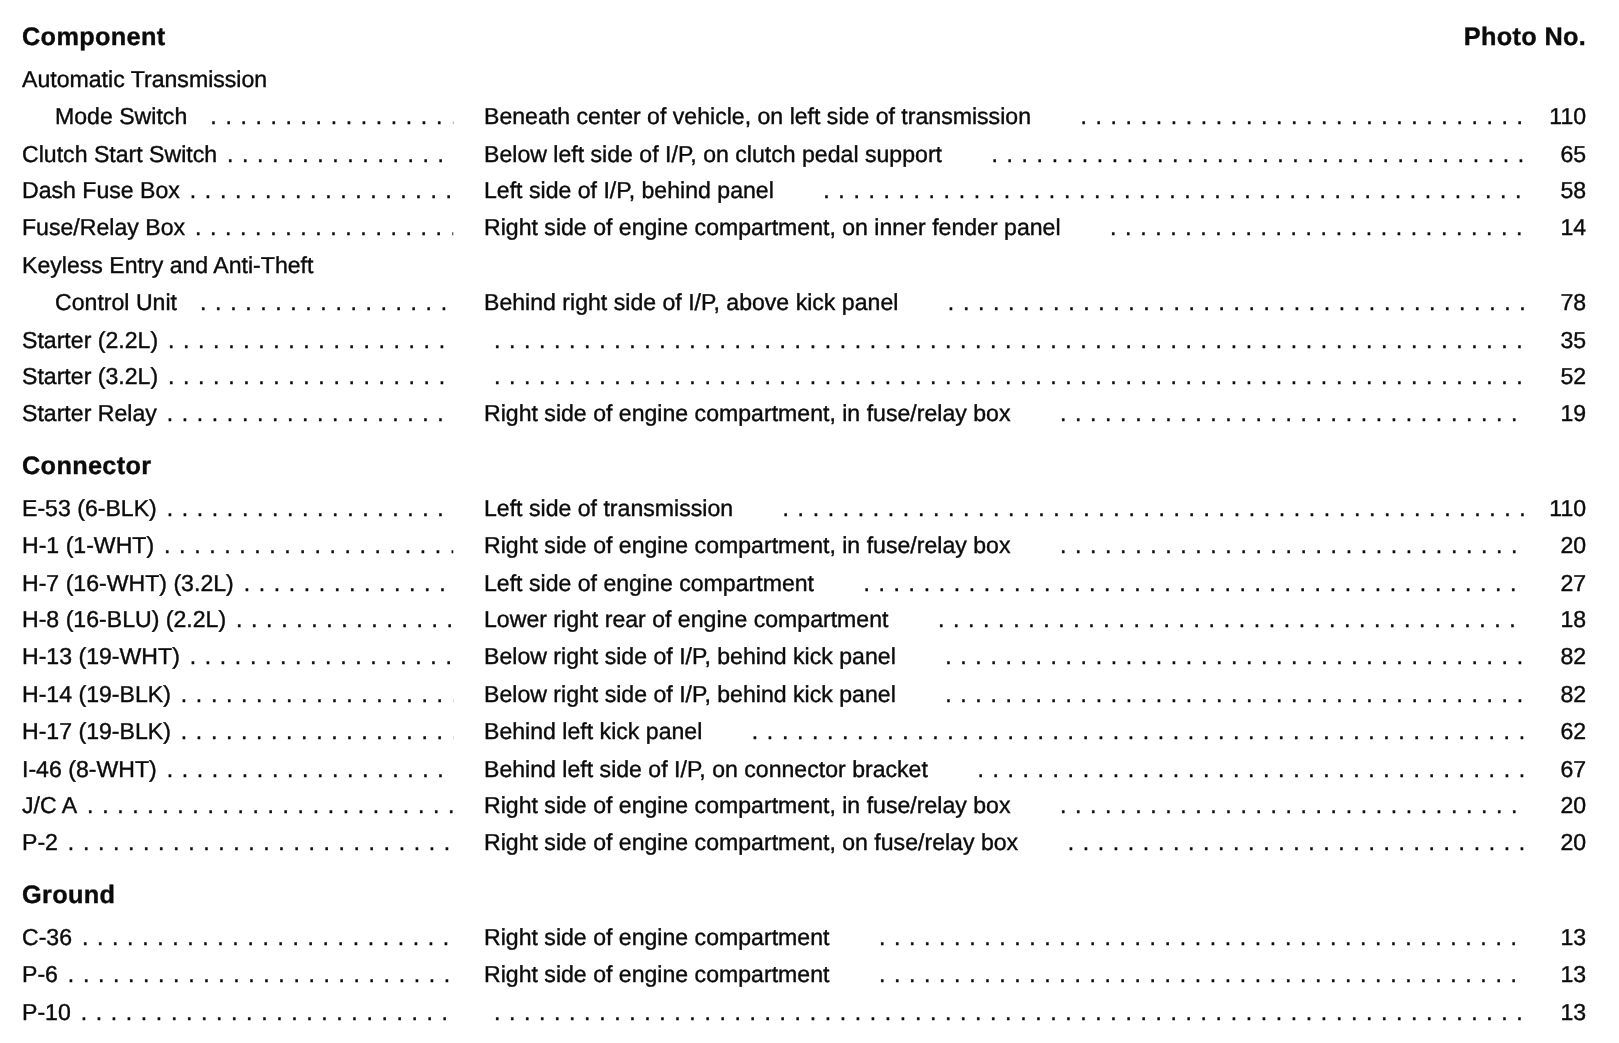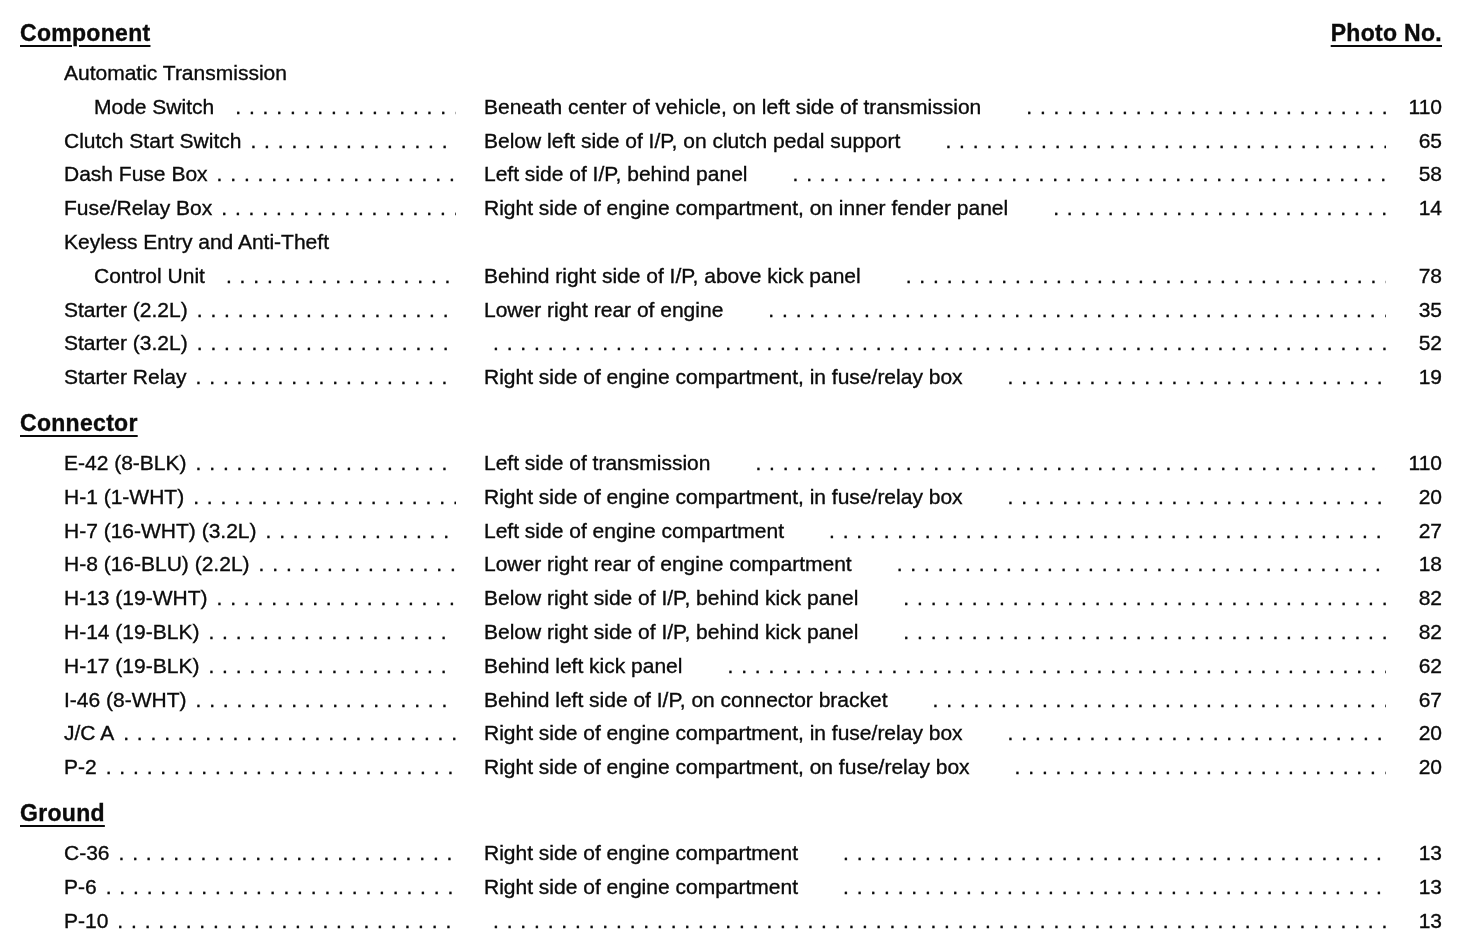--- a/index.html
+++ b/index.html
@@ -26,32 +26,30 @@
     align-items: baseline;
     height: 38px;
     line-height: 38px;
   }
   .section:not(:first-child) .section-heading-row {
     margin-top: 10px;
   }
   .heading-text, .photo-header-text {
     font-weight: bold;
     font-size: 23px;
-    text-decoration: underline;
     text-decoration-thickness: 2px;
     text-underline-offset: 4px;
     letter-spacing: 0.3px;
   }
   .section-rows { margin-top: 4px; }
   .row {
     display: flex;
     height: 33.8px;
     line-height: 33.8px;
     white-space: nowrap;
-    margin-left: 44px;
   }
   .col-name {
     display: flex;
     width: 400px;
     flex: 0 0 400px;
     overflow: hidden;
   }
   .col-name .name { flex: 0 0 auto; }
   .col-name.indent { padding-left: 30px; flex-basis: 370px; width: 370px; gap: 12px; }
   .leader {
@@ -173,21 +171,20 @@
     </div>
     <div class="col-num">78</div>
   </div>
 
   <div class="row">
     <div class="col-name">
       <span class="name">Starter (2.2L)</span>
       <span class="leader">. . . . . . . . . . . . . . . . . . . . . . . . . . . . . . . . . . . . . . . . . . . . . . . . . . . . . . . . . . . . . . . . . . . . . . . . . . . . . . . . . . . . . . . . . . . . . . . . . . . . . . . . . . . . . . . . . . . . . . . .</span>
     </div>
     <div class="col-loc">
-      <span class="loc">Lower right rear of engine</span>
       <span class="leader">. . . . . . . . . . . . . . . . . . . . . . . . . . . . . . . . . . . . . . . . . . . . . . . . . . . . . . . . . . . . . . . . . . . . . . . . . . . . . . . . . . . . . . . . . . . . . . . . . . . . . . . . . . . . . . . . . . . . . . . .</span>
     </div>
     <div class="col-num">35</div>
   </div>
 
   <div class="row">
     <div class="col-name">
       <span class="name">Starter (3.2L)</span>
       <span class="leader">. . . . . . . . . . . . . . . . . . . . . . . . . . . . . . . . . . . . . . . . . . . . . . . . . . . . . . . . . . . . . . . . . . . . . . . . . . . . . . . . . . . . . . . . . . . . . . . . . . . . . . . . . . . . . . . . . . . . . . . .</span>
     </div>
@@ -212,21 +209,21 @@
   </div>
 
   <div class="section">
     <div class="section-heading-row">
       <span class="heading-text">Connector</span>
       <span class="photo-header-text photo-header-hidden"></span>
     </div>
     <div class="section-rows">
   <div class="row">
     <div class="col-name">
-      <span class="name">E-42 (8-BLK)</span>
+      <span class="name">E-53 (6-BLK)</span>
       <span class="leader">. . . . . . . . . . . . . . . . . . . . . . . . . . . . . . . . . . . . . . . . . . . . . . . . . . . . . . . . . . . . . . . . . . . . . . . . . . . . . . . . . . . . . . . . . . . . . . . . . . . . . . . . . . . . . . . . . . . . . . . .</span>
     </div>
     <div class="col-loc">
       <span class="loc">Left side of transmission</span>
       <span class="leader">. . . . . . . . . . . . . . . . . . . . . . . . . . . . . . . . . . . . . . . . . . . . . . . . . . . . . . . . . . . . . . . . . . . . . . . . . . . . . . . . . . . . . . . . . . . . . . . . . . . . . . . . . . . . . . . . . . . . . . . .</span>
     </div>
     <div class="col-num">110</div>
   </div>
 
   <div class="row">

